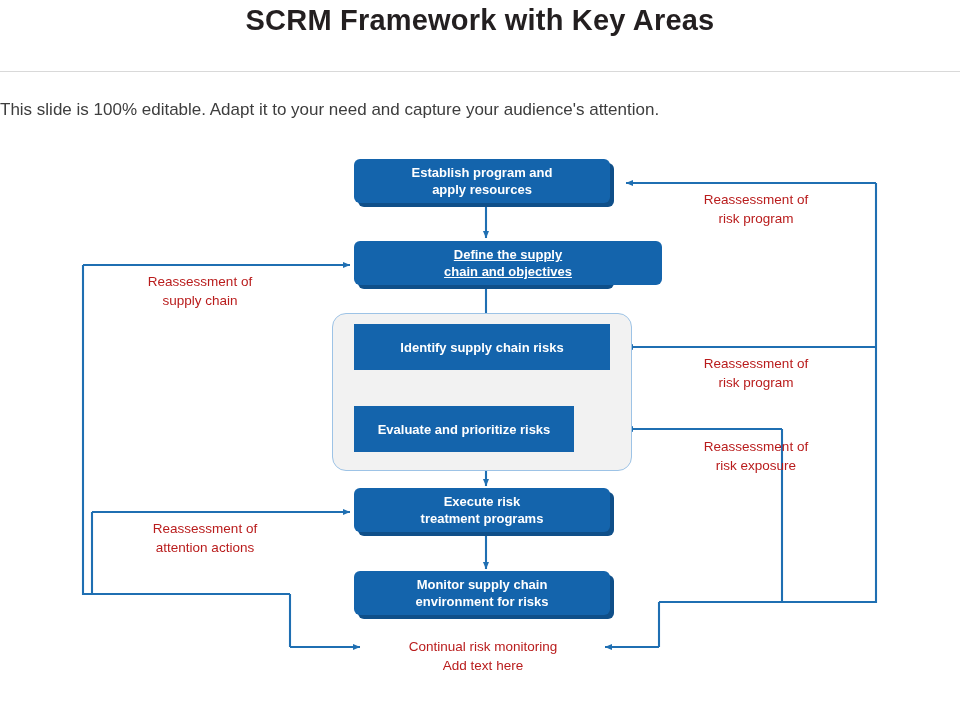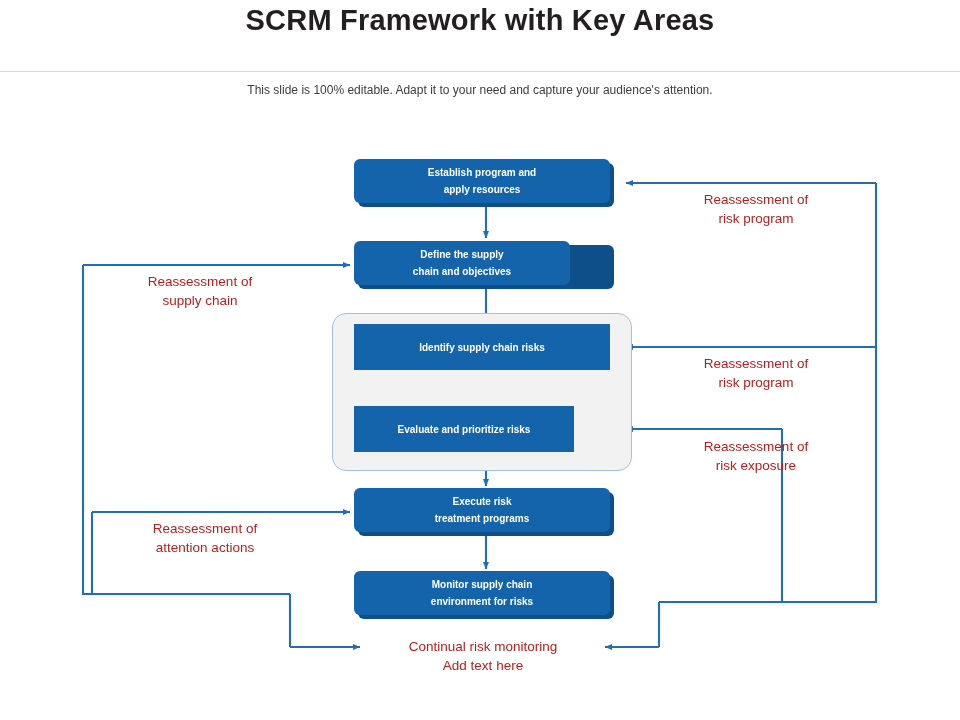--- a/index.html
+++ b/index.html
@@ -32,24 +32,23 @@
     position: absolute;
     left: 0;
     top: 71px;
     width: 960px;
     height: 1px;
     background: #d9d9d9;
   }
   .subtitle {
     position: absolute;
     left: 0;
-    top: 83px;
-    width: 960px;
-    text-align: center;
-    font-size: 12px;
+    top: 100px;
+    width: 960px;
+    font-size: 17px;
     color: #3d3d3d;
   }
 
   
   .canvas {
     position: absolute;
     left: 0;
     top: 0;
     width: 960px;
     height: 720px;
@@ -58,21 +57,21 @@
     position: absolute;
     left: 0;
     top: 0;
   }
 
   
   .pbox {
     position: absolute;
     background: #1464ac;
     color: #ffffff;
-    font-size: 10px;
+    font-size: 13px;
     font-weight: bold;
     line-height: 17px;
     display: flex;
     align-items: center;
     justify-content: center;
     text-align: center;
     box-sizing: border-box;
     padding: 2px 8px;
   }
   .pbox-under {
@@ -158,21 +157,21 @@
 
   <div class="pbox-under rounded-caps" style="left:358px; top:163px; width:256px; height:44px;"></div>
   <div class="pbox rounded-caps" style="left:354px; top:159px; width:256px; height:44px;">
     <div>
       <div>Establish program and</div>
       <div>apply resources</div>
     </div>
   </div>
 
   <div class="pbox-under rounded-caps" style="left:358px; top:245px; width:256px; height:44px;"></div>
-  <div class="pbox rounded-caps" style="left:354px; top:241px; width:216px; height:44px;">
+  <div class="pbox rounded-caps" style="left:354px; top:241px; width:308px; height:44px;text-decoration:underline;">
     <div>
       <div>Define the supply</div>
       <div>chain and objectives</div>
     </div>
   </div>
 
   <div class="pbox" style="left:354px; top:324px; width:256px; height:46px;">
     <div>
       <div>Identify supply chain risks</div>
     </div>

